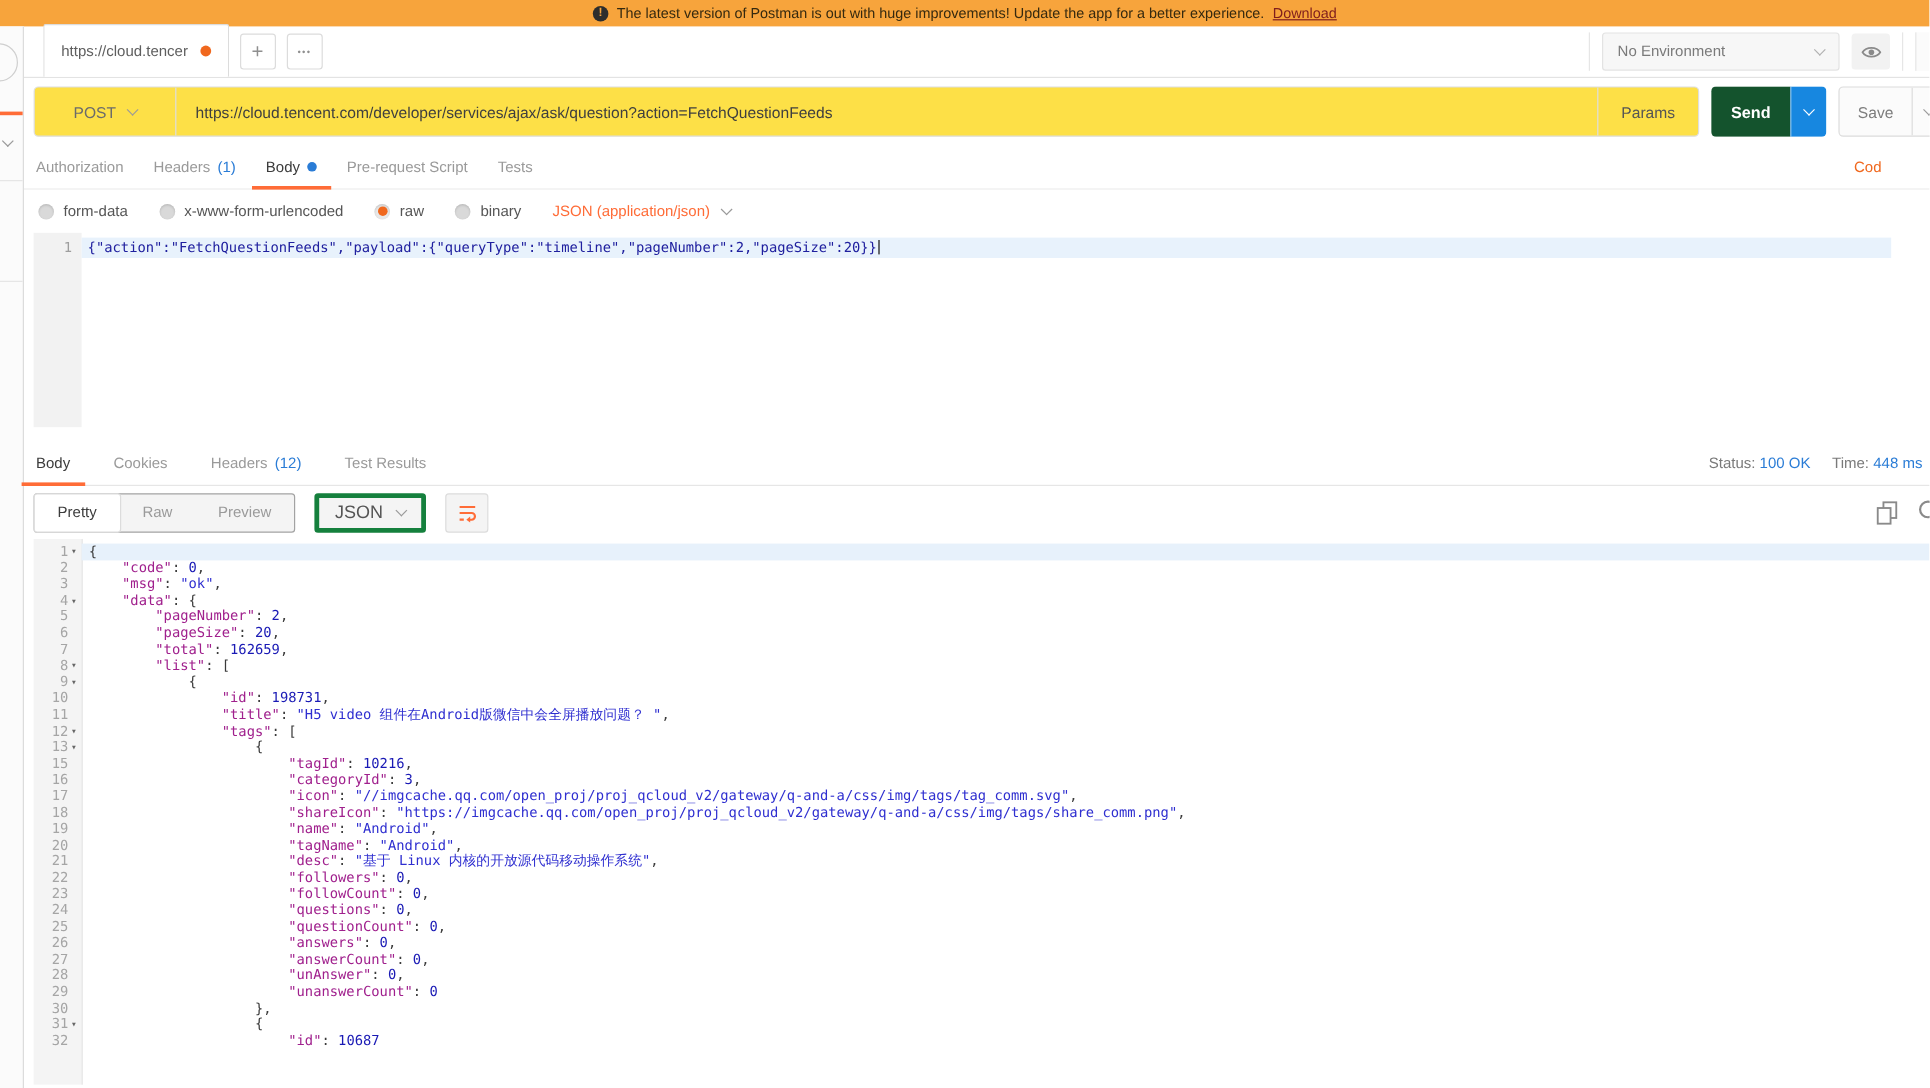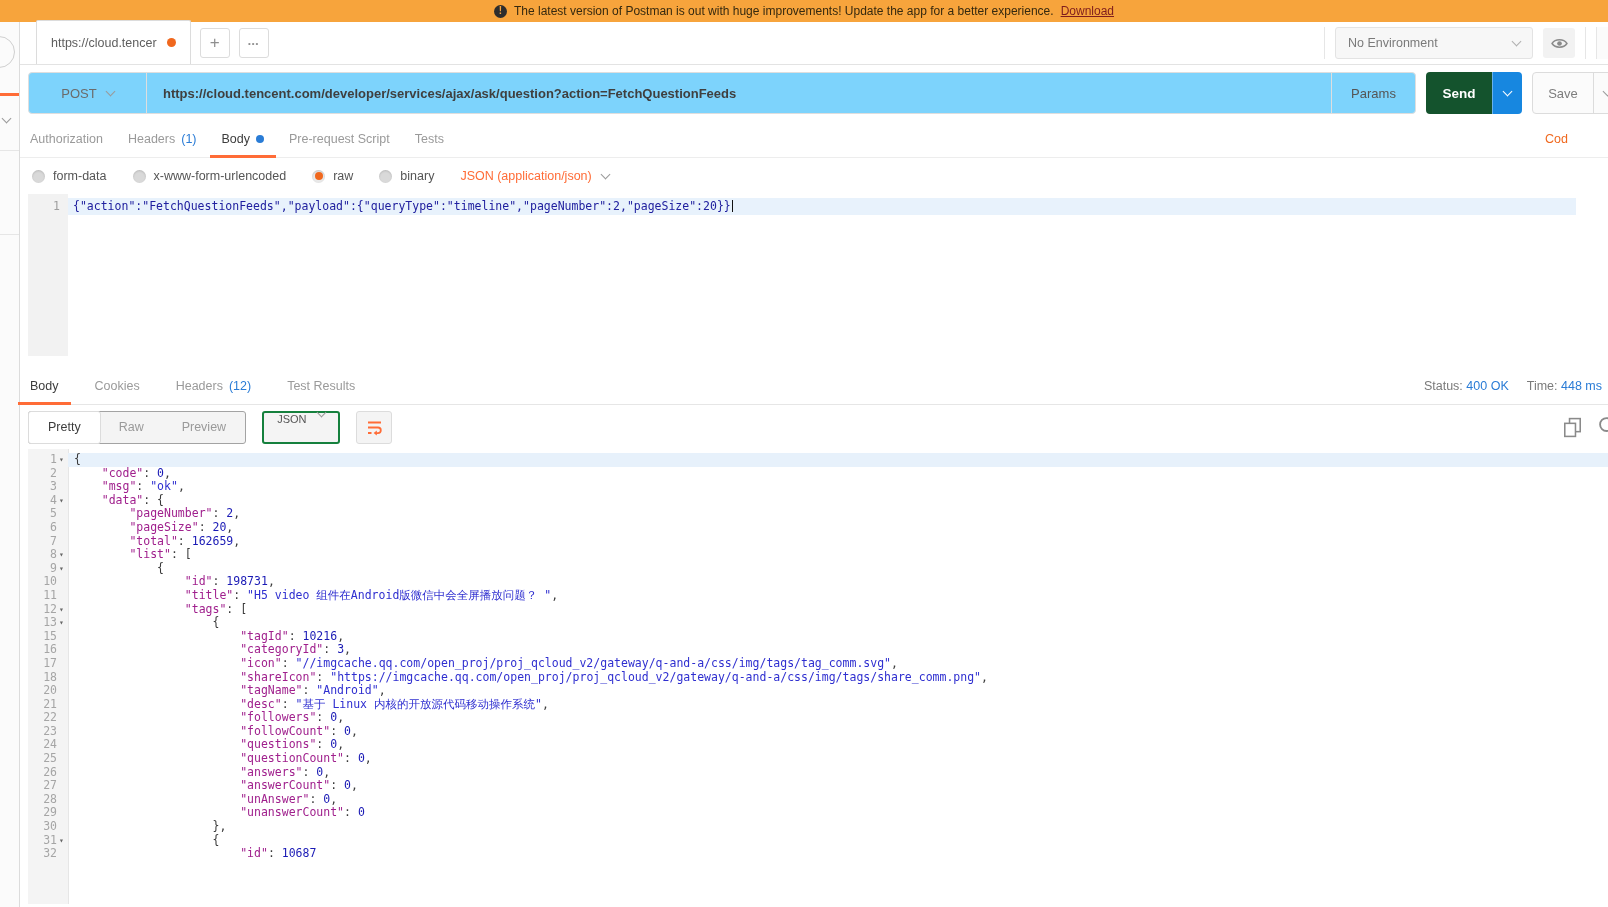--- a/index.html
+++ b/index.html
@@ -51,27 +51,27 @@
   .env-select { width:198px; height:32px; background:#f7f7f7; border:1px solid #e3e3e3;
     border-radius:3px; display:flex; align-items:center; justify-content:space-between;
     padding:0 12px; font-size:12.5px; color:#7a7a7a; cursor:pointer; }
   .env-select .chev { color:#b0b0b0; }
   .icon-btn { width:32px; height:30px; background:#f2f2f2; border-radius:3px;
     display:flex; align-items:center; justify-content:center; cursor:pointer; }
   .edge-pane { width:12px; height:32px; background:#fbfbfb; border-left:1px solid #e6e6e6; }
 
   
   .url-row { display:flex; align-items:center; padding:7px 0 7px 8px; gap:10px; }
-  .url-builder { flex:1; display:flex; height:42px; background:#7dd3fc;
+  .url-builder { flex:1; display:flex; height:42px; background:#fde047;
     border:1px solid #dedede; border-radius:4px; align-items:stretch; min-width:0; }
   .method { width:118px; flex:none; display:flex; align-items:center; justify-content:center;
     gap:10px; font-size:13px; color:#6b6b6b; border-right:1px solid #dedede; cursor:pointer; }
   .method .chev { color:#9a9a9a; }
   .url-input { flex:1; display:flex; align-items:center; padding:0 16px;
-    font-size:13px; color:#3f3f3f; white-space:nowrap; overflow:hidden;font-weight:bold; }
+    font-size:13px; color:#3f3f3f; white-space:nowrap; overflow:hidden; }
   .params-btn { width:84px; flex:none; display:flex; align-items:center; justify-content:center;
     font-size:13px; color:#555; border-left:1px solid #dedede; cursor:pointer; }
   .send-split { display:flex; height:42px; border-radius:4px; overflow:hidden; flex:none; }
   .send-main { width:66px; background:#14532d; color:#fff; font-size:13.5px; font-weight:bold;
     display:flex; align-items:center; justify-content:center; cursor:pointer; }
   .send-chev { width:30px; background:#1787e0; border-left:1px solid rgba(255,255,255,.35);
     display:flex; align-items:center; justify-content:center; color:#fff; cursor:pointer; }
   .save-split { display:flex; height:42px; border:1px solid #dcdcdc; border-radius:4px;
     overflow:hidden; flex:none; margin-right:-14px; background:#fbfbfb; }
   .save-main { width:60px; display:flex; align-items:center; justify-content:center;
@@ -123,22 +123,22 @@
   .status-block .val { color:#2a7cd6; }
 
   .resp-toolbar { height:44px; display:flex; align-items:center; gap:16px;
     padding-left:8px; position:relative; }
   .seg-group { display:flex; background:#f4f4f4; border:1px solid #a3a3a3; border-radius:3px;
     height:33px; align-items:stretch; }
   .seg { padding:0 19px; display:flex; align-items:center; font-size:12.5px;
     color:#9a9a9a; cursor:pointer; }
   .seg.active { background:#fff; border:1px solid #dcdcdc; border-radius:3px;
     margin:-1px; color:#3c3c3c; }
-  .dd-btn { height:33px; background:#f4f4f4; border:2px solid #15803d; border-radius:3px;
-    display:flex; align-items:flex-start; gap:12px; padding:0 13px; font-size:11px;
+  .dd-btn { height:33px; background:#f4f4f4; border:4px solid #15803d; border-radius:3px;
+    display:flex; align-items:center; gap:12px; padding:0 13px; font-size:15px;
     color:#555; cursor:pointer; }
   .dd-btn .chev { color:#9a9a9a; }
   .wrap-btn { width:36px; height:33px; background:#f4f4f4; border:1px solid #dcdcdc;
     border-radius:3px; display:flex; align-items:center; justify-content:center; cursor:pointer; }
   .resp-icons { position:absolute; right:-12px; display:flex; gap:16px; align-items:center; }
   .resp-icons svg { cursor:pointer; }
 
   
   .resp-editor { position:relative; height:455px; padding-top:4px; overflow:hidden;
     font-family:"DejaVu Sans Mono", monospace; font-size:11.5px; }
@@ -289,21 +289,21 @@
       </div>
       <div class="tab">
         <span>Headers</span>
         <span class="cnt">(12)</span>
       </div>
       <div class="tab">
         <span>Test Results</span>
       </div>
       <div class="status-block">
         <span><span class="lbl">Status:</span>
-          <span class="val">400 OK</span></span>
+          <span class="val">100 OK</span></span>
         <span><span class="lbl">Time:</span>
           <span class="val">448 ms</span></span>
       </div>
     </div>
 
     <div class="resp-toolbar">
       <div class="seg-group">
         <div class="seg active">Pretty</div>
         <div class="seg">Raw</div>
         <div class="seg">Preview</div>
@@ -445,20 +445,27 @@
         </div>
         <div class="cl">
           <div class="g">
             <span class="ln">18</span>
             <span class="fa"></span>
           </div>
           <div class="c"><span>                        </span><span class="t-k">"shareIcon"</span><span class="t-p">: </span><span class="t-s">"https://imgcache.qq.com/open_proj/proj_qcloud_v2/gateway/q-and-a/css/img/tags/share_comm.png"</span><span class="t-p">,</span></div>
         </div>
         <div class="cl">
           <div class="g">
+            <span class="ln">19</span>
+            <span class="fa"></span>
+          </div>
+          <div class="c"><span>                        </span><span class="t-k">"name"</span><span class="t-p">: </span><span class="t-s">"Android"</span><span class="t-p">,</span></div>
+        </div>
+        <div class="cl">
+          <div class="g">
             <span class="ln">20</span>
             <span class="fa"></span>
           </div>
           <div class="c"><span>                        </span><span class="t-k">"tagName"</span><span class="t-p">: </span><span class="t-s">"Android"</span><span class="t-p">,</span></div>
         </div>
         <div class="cl">
           <div class="g">
             <span class="ln">21</span>
             <span class="fa"></span>
           </div>

